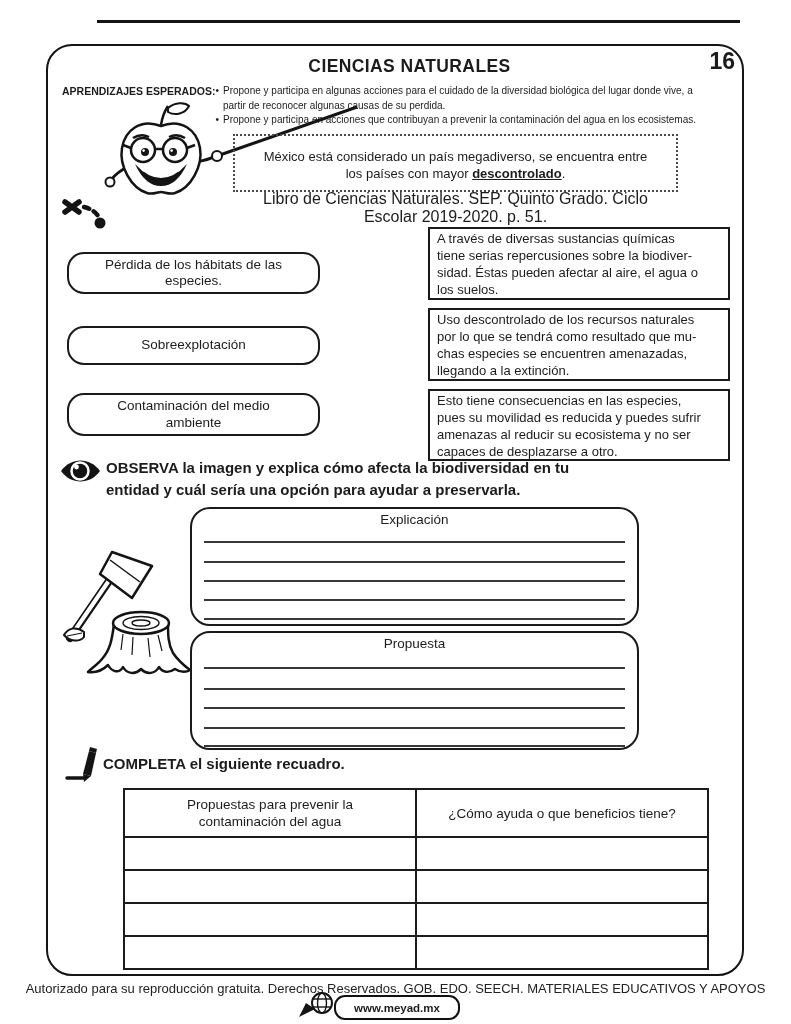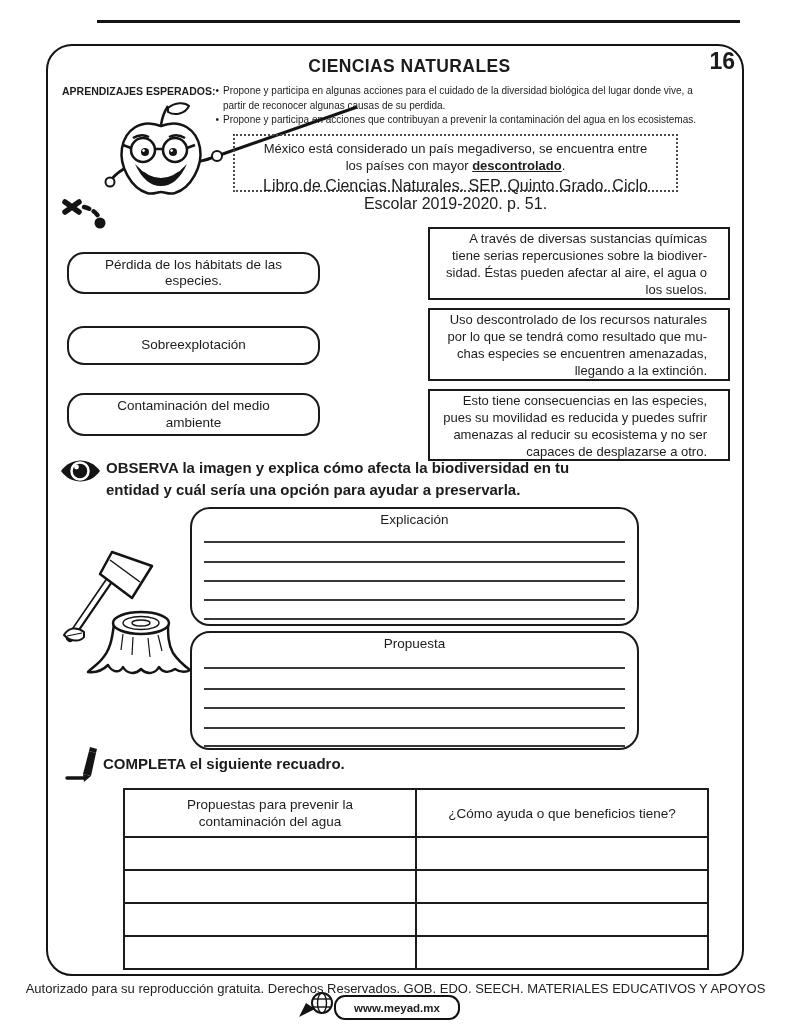--- a/index.html
+++ b/index.html
@@ -16,37 +16,37 @@
   .page-title{left:0;right:0;top:56px;text-align:center;font-size:17.5px;font-weight:bold;letter-spacing:.4px;padding-left:28px;}
   .page-number{right:56px;top:48px;font-size:23px;font-weight:bold;}
   
   .aprendizajes{left:62px;top:84px;width:686px;display:flex;}
   .ap-label{font-weight:bold;font-size:10.5px;white-space:nowrap;line-height:14.5px;}
   .ap-bullets{font-size:10px;line-height:14.5px;}
   .ap-bullet{display:flex;gap:4px;}
   .ap-dot{font-size:10px;line-height:14.5px;}
   
   .quote-box{left:233px;top:134px;width:445px;height:58px;border:2px dotted #4a4a4a;box-sizing:border-box;padding-top:4px;text-align:center;}
-  .quote-main{margin:0;font-size:13px;line-height:17px;}
+  .quote-main{margin:8px;font-size:13px;line-height:17px;}
   .quote-bold{font-weight:bold;text-decoration:underline;}
   .quote-source{font-size:16px;margin-top:3px;}
   
   .instr{font-weight:bold;font-size:15px;line-height:22px;}
   .instr-une{left:106px;top:198px;width:600px;}
   .instr-observa{left:106px;top:457px;width:620px;}
   .instr-completa{left:103px;top:753px;width:500px;}
   
   .pill{left:67px;width:253px;box-sizing:border-box;border:2px solid #1a1a1a;border-radius:17px;
         display:flex;align-items:center;justify-content:center;text-align:center;
         font-size:13.5px;line-height:16.5px;background:#fff;}
   .pill-1{top:252px;height:42px;}
   .pill-2{top:326px;height:39px;}
   .pill-3{top:393px;height:43px;}
   .cause{left:428px;width:302px;box-sizing:border-box;border:2px solid #1a1a1a;
-         padding:1px 21px 0 7px;font-size:13px;line-height:17px;background:#fff;text-align:right;}
+         padding:1px 21px 0 7px;font-size:13px;line-height:17px;background:#fff;}
   .cause-1{top:227px;height:73px;}
   .cause-2{top:308px;height:73px;}
   .cause-3{top:389px;height:72px;}
   
   .write-box{left:190px;width:449px;height:119px;border:2px solid #1a1a1a;border-radius:20px;box-sizing:border-box;background:#fff;}
   .write-box-exp{top:507px;}
   .write-box-prop{top:631px;}
   .write-box-title{text-align:center;font-size:13.5px;margin-top:3px;}
   .wline{position:absolute;left:12px;right:12px;height:2px;background:#383838;}
   

